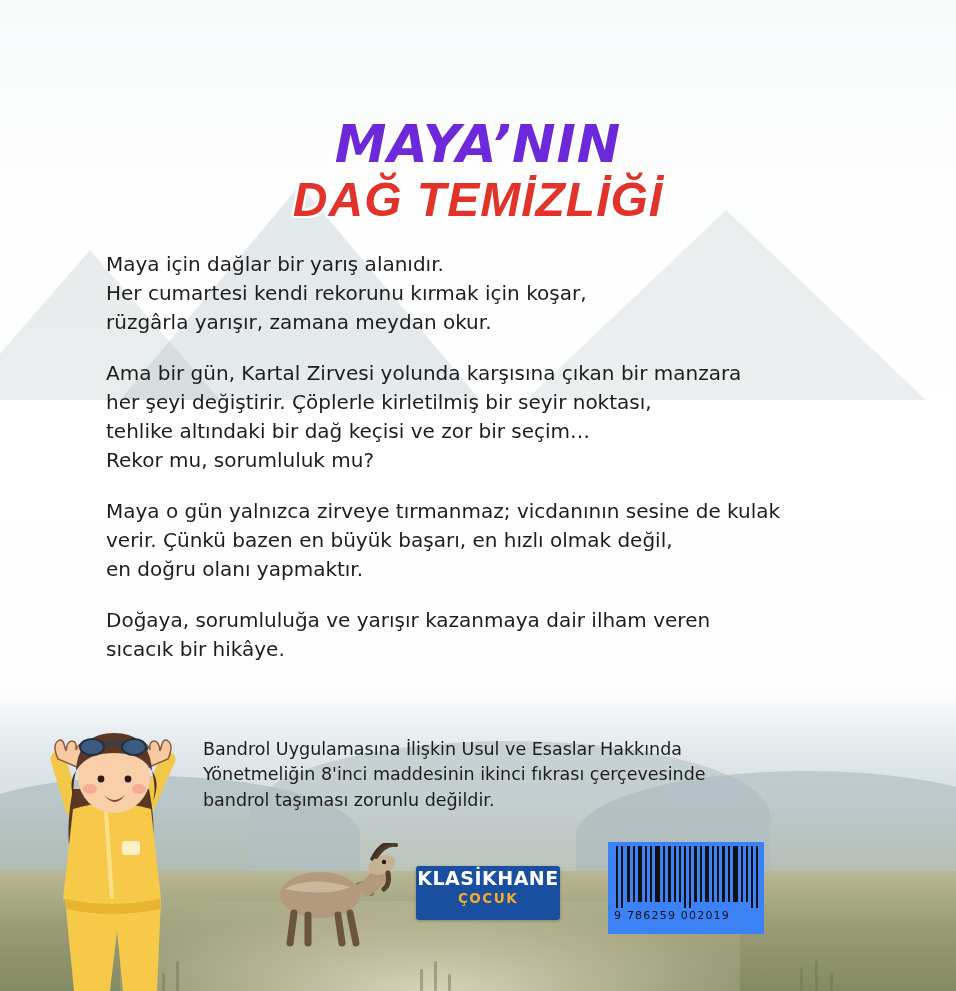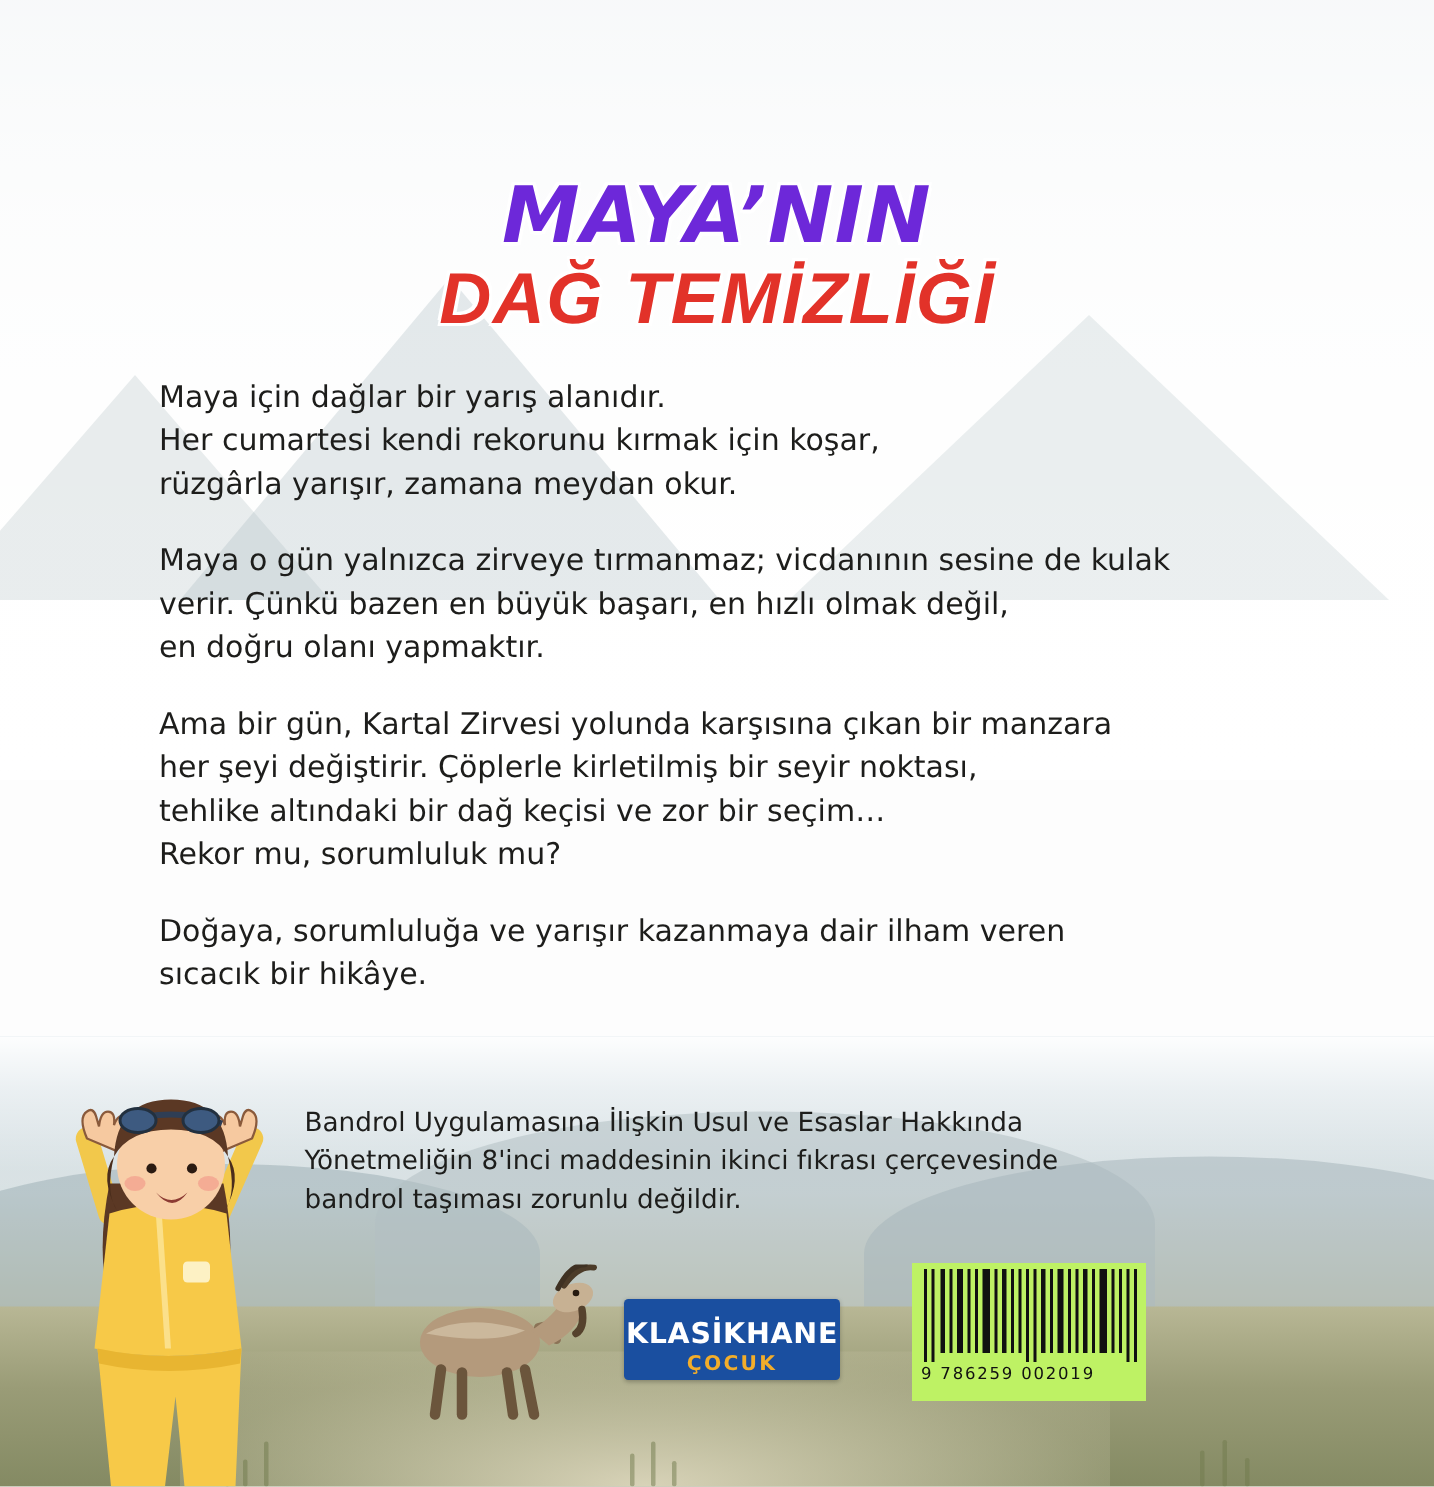--- a/index.html
+++ b/index.html
@@ -176,21 +176,21 @@
     top: 866px;
     width: 144px;
     height: 54px;
     background: #1a4fa0;
     border-radius: 3px;
     text-align: center;
     box-shadow: 0 1px 3px rgba(0,0,0,0.25);
   }
   .logo .logo-main {
     display: block;
-    margin-top: 12px;
+    margin-top: 1px;
     color: #ffffff;
     font-family: "DejaVu Sans", sans-serif;
     font-weight: bold;
     font-size: 19px;
     letter-spacing: 0.5px;
   }
   .logo .logo-sub {
     display: block;
     margin-top: 1px;
     color: #f2ad2a;
@@ -200,21 +200,21 @@
     letter-spacing: 1.5px;
   }
 
   
   .barcode-wrap {
     position: absolute;
     left: 608px;
     top: 842px;
     width: 148px;
     height: 86px;
-    background: #bef264;
+    background: #3b82f6;
     padding: 4px 4px 2px 4px;
   }
   .barcode-bars {
     position: relative;
     height: 62px;
     width: 148px;
   }
   .barcode-bars i {
     position: absolute;
     top: 0;
@@ -265,27 +265,27 @@
 
   <div class="title-block">
     <h1 class="title-main">MAYA’NIN</h1>
     <h2 class="title-sub">DAĞ TEMİZLİĞİ</h2>
   </div>
 
   <div class="blurb">
     <p>Maya için dağlar bir yarış alanıdır.
 Her cumartesi kendi rekorunu kırmak için koşar,
 rüzgârla yarışır, zamana meydan okur.</p>
-    <p>Maya o gün yalnızca zirveye tırmanmaz; vicdanının sesine de kulak
-verir. Çünkü bazen en büyük başarı, en hızlı olmak değil,
-en doğru olanı yapmaktır.</p>
     <p>Ama bir gün, Kartal Zirvesi yolunda karşısına çıkan bir manzara
 her şeyi değiştirir. Çöplerle kirletilmiş bir seyir noktası,
 tehlike altındaki bir dağ keçisi ve zor bir seçim…
 Rekor mu, sorumluluk mu?</p>
+    <p>Maya o gün yalnızca zirveye tırmanmaz; vicdanının sesine de kulak
+verir. Çünkü bazen en büyük başarı, en hızlı olmak değil,
+en doğru olanı yapmaktır.</p>
     <p>Doğaya, sorumluluğa ve yarışır kazanmaya dair ilham veren
 sıcacık bir hikâye.</p>
   </div>
 
   <div class="legal">Bandrol Uygulamasına İlişkin Usul ve Esaslar Hakkında
 Yönetmeliğin 8'inci maddesinin ikinci fıkrası çerçevesinde
 bandrol taşıması zorunlu değildir.</div>
 
   <div class="logo">
     <span class="logo-main">KLASİKHANE</span>

